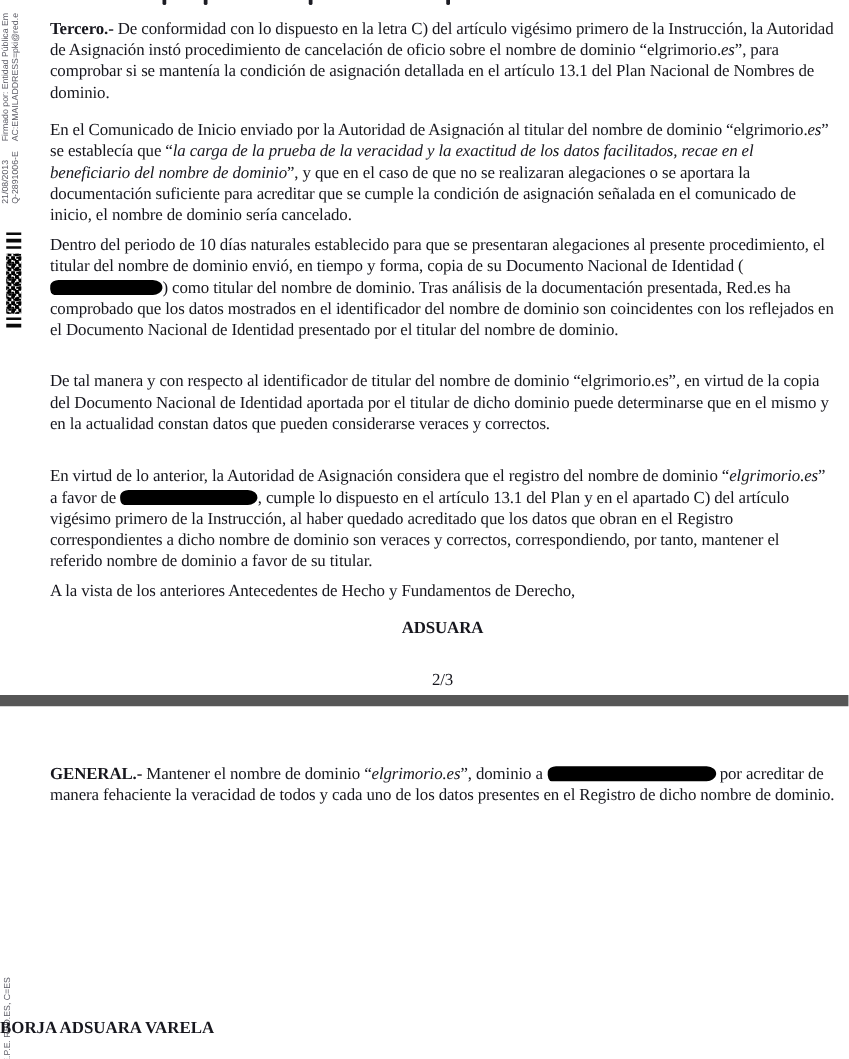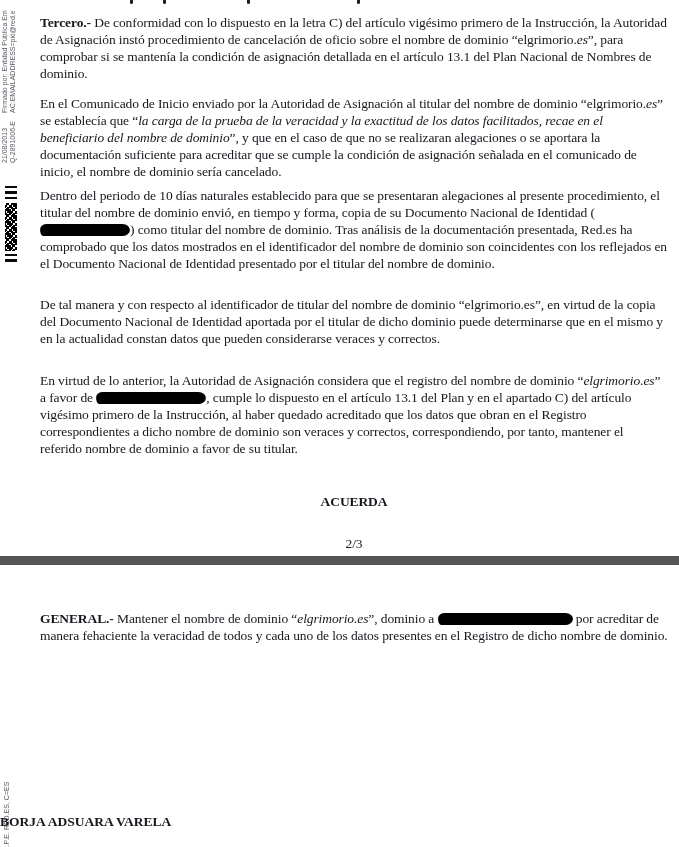--- a/index.html
+++ b/index.html
@@ -64,22 +64,23 @@
     <div class="bar" style="height:3px"></div>
   </div>
 
   <div class="vtext" style="left:3px;top:851px">E.P.E. RED.ES, C=ES</div>
 
   <div class="para" style="top:15px"><span class="b">Tercero.-</span><span> De conformidad con lo dispuesto en la letra C) del artículo vigésimo primero de la Instrucción, la Autoridad de Asignación instó procedimiento de cancelación de oficio sobre el nombre de dominio “elgrimorio.</span><span class="i">es</span><span>”, para comprobar si se mantenía la condición de asignación detallada en el artículo 13.1 del Plan Nacional de Nombres de dominio.</span></div>
   <div class="para" style="top:96px"><span>En el Comunicado de Inicio enviado por la Autoridad de Asignación al titular del nombre de dominio “elgrimorio.</span><span class="i">es</span><span>” se establecía que “</span><span class="i">la carga de la prueba de la veracidad y la exactitud de los datos facilitados, recae en el beneficiario del nombre de dominio</span><span>”, y que en el caso de que no se realizaran alegaciones o se aportara la documentación suficiente para acreditar que se cumple la condición de asignación señalada en el comunicado de inicio, el nombre de dominio sería cancelado.</span></div>
   <div class="para" style="top:188px"><span>Dentro del periodo de 10 días naturales establecido para que se presentaran alegaciones al presente procedimiento, el titular del nombre de dominio envió, en tiempo y forma, copia de su Documento Nacional de Identidad (</span><span class="redact" style="width: 90px;"></span><span>) como titular del nombre de dominio. Tras análisis de la documentación presentada, Red.es ha comprobado que los datos mostrados en el identificador del nombre de dominio son coincidentes con los reflejados en el Documento Nacional de Identidad presentado por el titular del nombre de dominio.</span></div>
   <div class="para" style="top:297px"><span>De tal manera y con respecto al identificador de titular del nombre de dominio “elgrimorio.es”, en virtud de la copia del Documento Nacional de Identidad aportada por el titular de dicho dominio puede determinarse que en el mismo y en la actualidad constan datos que pueden considerarse veraces y correctos.</span></div>
   <div class="para" style="top:373px"><span>En virtud de lo anterior, la Autoridad de Asignación considera que el registro del nombre de dominio “</span><span class="i">elgrimorio.es</span><span>” a favor de </span><span class="redact" style="width: 110px;"></span><span>, cumple lo dispuesto en el artículo 13.1 del Plan y en el apartado C) del artículo vigésimo primero de la Instrucción, al haber quedado acreditado que los datos que obran en el Registro correspondientes a dicho nombre de dominio son veraces y correctos, correspondiendo, por tanto, mantener el referido nombre de dominio a favor de su titular.</span></div>
+  <div class="para" style="top:465px"><span>A la vista de los anteriores Antecedentes de Hecho y Fundamentos de Derecho,</span></div>
 
-  <div class="para center b" style="top:494px">ACUERDA</div>
+  <div class="para center b" style="top:494px">ADSUARA</div>
   <div class="para center" style="top:536px">2/3</div>
 
   <div class="sep" style="top:556px"></div>
 
   <div class="para" style="top:611px"><span class="b">GENERAL.-</span><span> Mantener el nombre de dominio “</span><span class="i">elgrimorio.es</span><span>”, dominio a </span><span class="redact" style="width: 135px;"></span><span> por acreditar de manera fehaciente la veracidad de todos y cada uno de los datos presentes en el Registro de dicho nombre de dominio.</span></div>
 
 
   <div class="sig-block">
     <div>BORJA ADSUARA VARELA</div>
   </div>

